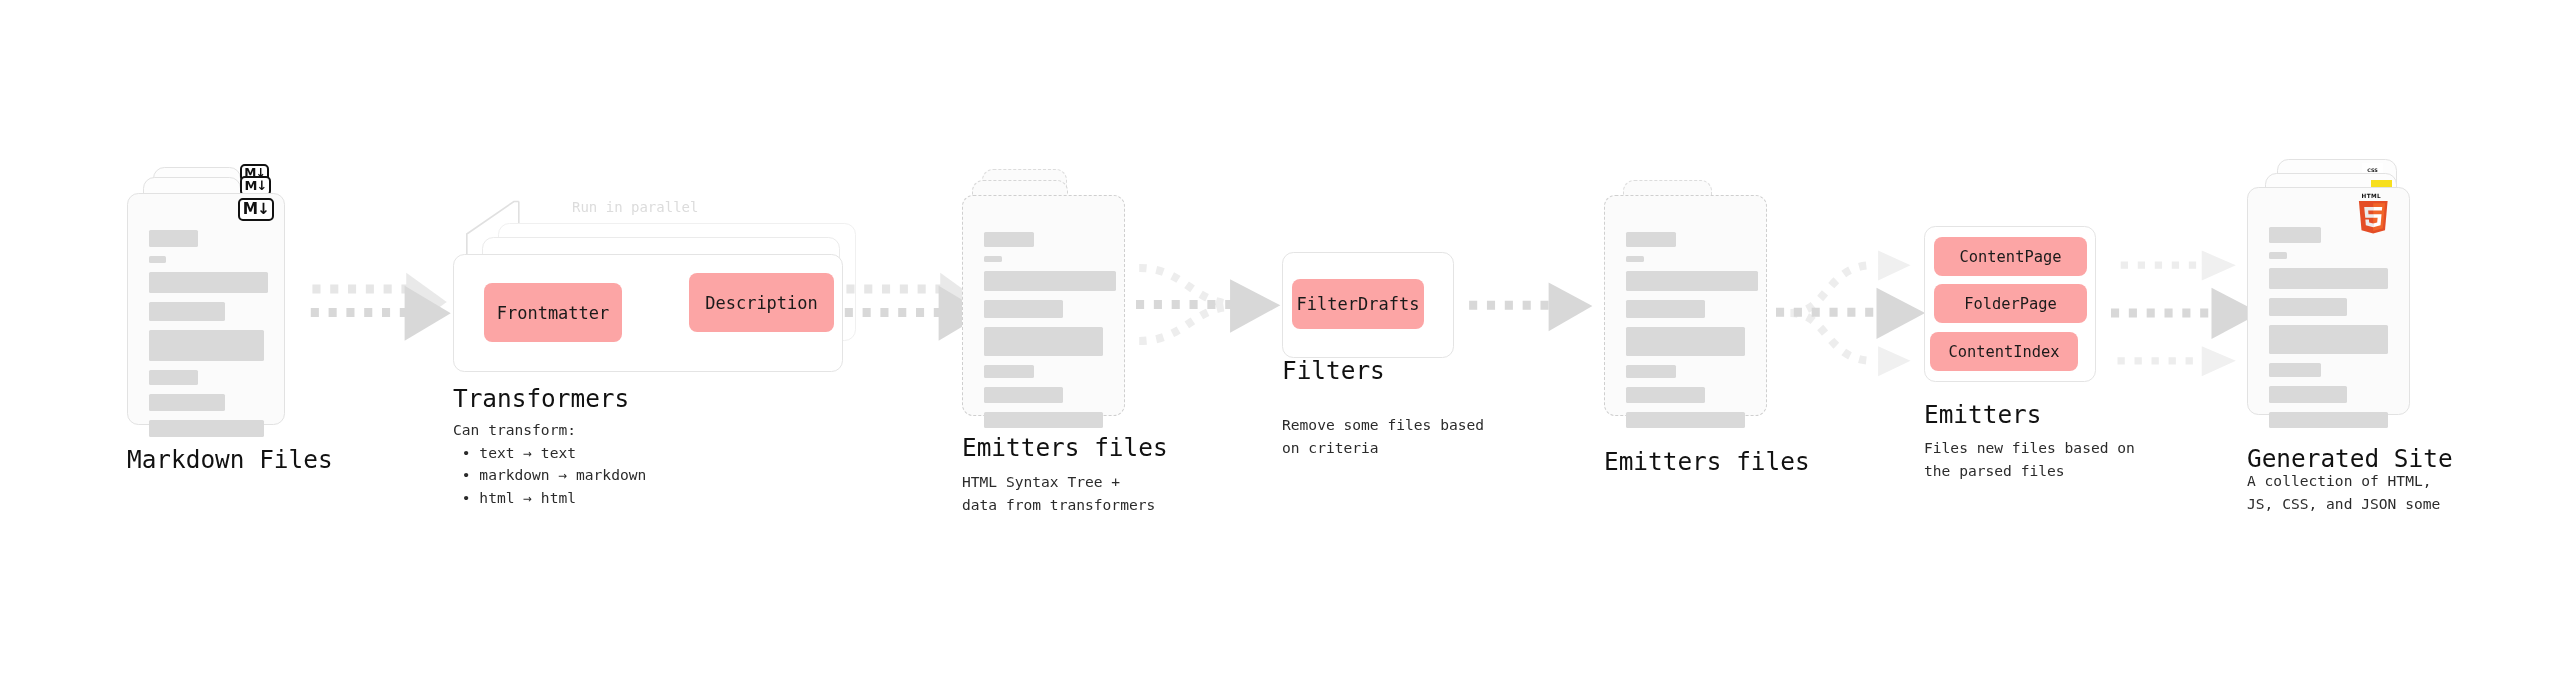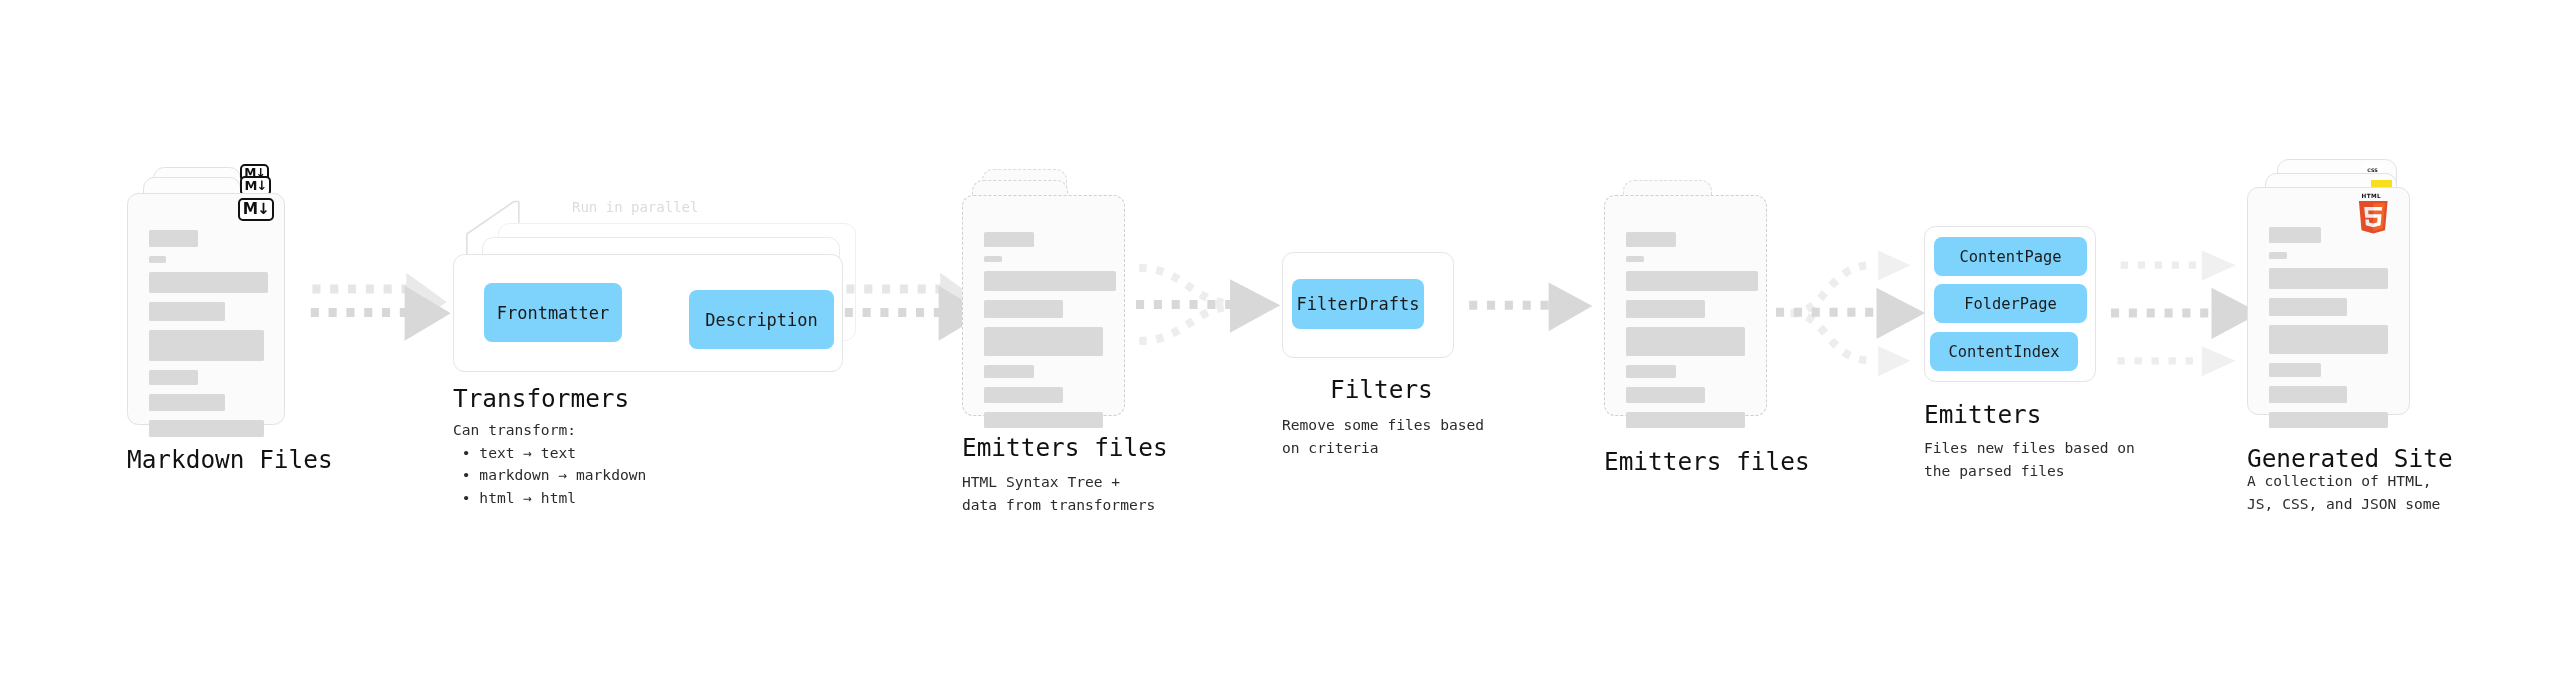--- a/index.html
+++ b/index.html
@@ -56,21 +56,21 @@
 
   
   .pbox {
     position: absolute;
     border: 1.6px solid #e4e4e4;
     border-radius: 11.4px;
     background: #ffffff;
   }
   .pill {
     position: absolute;
-    background: #7dd3fc;
+    background: #fca5a5;
     border-radius: 8.1px;
     display: flex; align-items: center; justify-content: center;
     font-size: 17px; color: #1a1a1a;
     font-family: "DejaVu Sans Mono", "Liberation Mono", monospace;
     white-space: nowrap;
   }
 
   
   .title {
     position: absolute;
@@ -151,21 +151,21 @@
           <path d="M0 40 H78"></path>
       </g>
       <polygon points="78,6 92,12 78,18" fill="#ededed"></polygon>
       <polygon points="78,34 92,40 78,46" fill="#ededed"></polygon>
       <path d="M0 70 H78" fill="none" stroke="#dcdcdc" stroke-width="3"></path>
       <polygon points="78,63 94,70 78,77" fill="#dcdcdc"></polygon>
     </svg>
 
     <div class="pbox" style="left:453px; top:254px; width:390px; height:118px;"></div>
     <div class="pill" style="left:484px; top:283px; width:138px; height:59px;">Frontmatter</div>
-    <div class="pill" style="left:689px; top:290px; width:145px; height:59px;">Description</div>
+    <div class="pill" style="left:689px; top:273px; width:145px; height:59px;">Description</div>
 
     <div class="title" style="left:453px; top:384px;">Transformers</div>
     <div class="caption" style="left:453px; top:419px;">Can transform:
  • text → text
  • markdown → markdown
  • html → html</div>
   </div>
 
   <svg style="left:843px; top:268px;" width="146" height="89" viewBox="0 0 180 110">
     <g stroke="#e6e6e6" stroke-width="11" stroke-dasharray="10 12" fill="none">
@@ -205,21 +205,21 @@
     </g>
     <g stroke="#d8d8d8" stroke-width="11" stroke-dasharray="10 12" fill="none">
       <path d="M0 57 H126"></path>
     </g>
     <polygon points="116,26 178,58 116,92" fill="#d8d8d8"></polygon>
   </svg>
 
   <div>
     <div class="pbox" style="left:1282px; top:252px; width:172px; height:106px;"></div>
     <div class="pill" style="left:1292px; top:279px; width:132px; height:50px;">FilterDrafts</div>
-    <div class="title" style="left:1282px; top:375px;margin-left:48px;">Filters</div>
+    <div class="title" style="left:1282px; top:356px;">Filters</div>
     <div class="caption" style="left:1282px; top:414px;">Remove some files based
 on criteria</div>
   </div>
 
   <svg style="left:1469px; top:276px;" width="130" height="73" viewBox="0 0 160 90">
     <g stroke="#d8d8d8" stroke-width="11" stroke-dasharray="10 12" fill="none">
       <path d="M0 36 H106"></path>
     </g>
     <polygon points="98,8 152,37 98,68" fill="#d8d8d8"></polygon>
   </svg>

